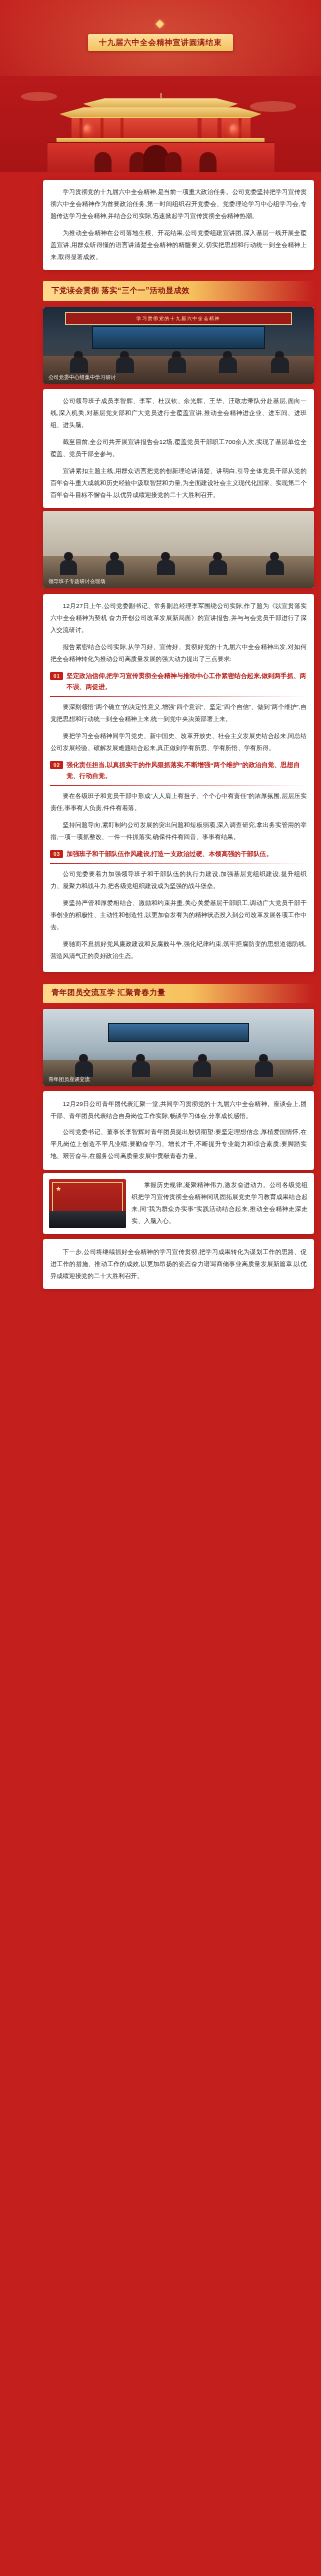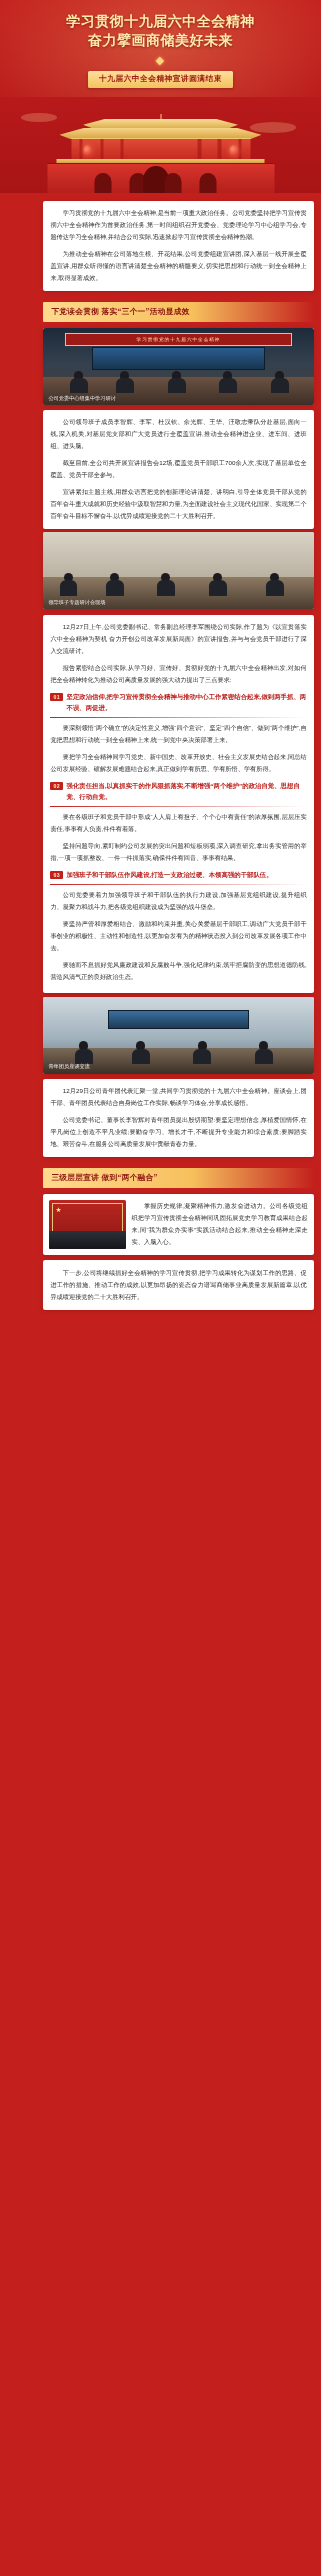--- a/index.html
+++ b/index.html
@@ -58,21 +58,21 @@
     background:linear-gradient(90deg,rgba(255,220,150,0) 0%,rgba(255,220,150,.85) 25%,rgba(255,220,150,.85) 75%,rgba(255,220,150,0) 100%);
   }
   .divider-orn .dot{
     position:absolute;top:0.5px;left:50%;margin-left:-3.1px;
     width:5.7px;height:5.7px;
     background:#ffd77a;
     transform:rotate(45deg);
     box-shadow:0 0 3.1px rgba(255,215,130,.8);
   }
   .sub-title-bar{
-    margin:1px auto 0 auto;
+    margin:1px auto 16px auto;
     display:inline-block;
     padding:3.6px 11.3px;
     background:linear-gradient(180deg,#ffdf9b 0%,#f3c25f 100%);
     border-radius:1.5px;
     color:#9c1b16;
     font-size:7.7px;
     font-weight:bold;
     letter-spacing:0.5px;
     font-family:"Liberation Serif","DejaVu Serif",serif;
     box-shadow:0 1px 3.1px rgba(90,10,10,.4);
@@ -267,24 +267,20 @@
   .footer-space{height:9.3px;}
 </style>
 </head>
 <body>
 
 <div class="page">
 
   <div class="header">
     <div class="header-glow"></div>
     <div class="title-block">
-      <h1 class="main-title">
-        <span>学习贯彻十九届六中全会精神</span>
-        <span class="l2">奋力擘画商储美好未来</span>
-      </h1>
       <div class="divider-orn">
         <div class="line"></div>
         <div class="dot"></div>
       </div>
       <div class="sub-title-bar">十九届六中全会精神宣讲圆满结束</div>
     </div>
 
     <div class="header-art">
       <div class="cloud" style="left:20.6px;top:15.5px;width:36px;height:9.3px;"></div>
       <div class="cloud" style="right:25px;top:25px;width:46px;height:10.3px;"></div>
@@ -402,20 +398,23 @@
         </div>
         <div class="redline"></div>
         <p class="txt">公司党委要着力加强领导班子和干部队伍的执行力建设,加强基层党组织建设,提升组织力、凝聚力和战斗力,把各级党组织建设成为坚强的战斗堡垒。</p>
         <p class="txt">要坚持严管和厚爱相结合、激励和约束并重,关心关爱基层干部职工,调动广大党员干部干事创业的积极性、主动性和创造性,以更加奋发有为的精神状态投入到公司改革发展各项工作中去。</p>
         <p class="txt">要驰而不息抓好党风廉政建设和反腐败斗争,强化纪律约束,筑牢拒腐防变的思想道德防线,营造风清气正的良好政治生态。</p>
       </div>
     </div>
   </div>
 
   <div class="section">
+    <div class="sec-title">
+      <span>青年团员交流互学 汇聚青春力量</span>
+    </div>
     <div class="card nopad">
       <div class="photo photo-youth">
         <div class="photo-inner">
           <div class="pf-screen" style="top:13.4px;left:24%;right:24%;height:17.5px;background:linear-gradient(180deg,#3b6f9e,#1d3c57);"></div>
           <div class="pf-table" style="height:26px;background:linear-gradient(180deg,#7b6a58,#3b3026);"></div>
           <div class="head" style="left:36px;bottom:23px;"></div>
           <div class="torso" style="left:32px;bottom:9.3px;"></div>
           <div class="head" style="left:93px;bottom:23px;"></div>
           <div class="torso" style="left:89px;bottom:9.3px;"></div>
           <div class="head" style="left:155px;bottom:23px;"></div>
@@ -426,23 +425,20 @@
         </div>
       </div>
     </div>
     <div class="card" style="margin-top:5.2px;">
       <p class="txt">12月29日公司青年团代表汇聚一堂,共同学习贯彻党的十九届六中全会精神。座谈会上,团干部、青年团员代表结合自身岗位工作实际,畅谈学习体会,分享成长感悟。</p>
       <p class="txt">公司党委书记、董事长李智辉对青年团员提出殷切期望:要坚定理想信念,厚植爱国情怀,在平凡岗位上创造不平凡业绩;要勤奋学习、增长才干,不断提升专业能力和综合素质;要脚踏实地、艰苦奋斗,在服务公司高质量发展中贡献青春力量。</p>
     </div>
   </div>
 
   <div class="section">
-    <div class="sec-title">
-      <span>三级层层宣讲 做到“两个融合”</span>
-    </div>
     <div class="bottom-card">
       <div class="bottom-photo">
         <div class="flagwall"></div>
         <div class="star">★</div>
         <div class="ppl"></div>
       </div>
       <div class="bottom-text">
         <p class="txt noind" style="text-indent:2em;">掌握历史规律,凝聚精神伟力,激发奋进动力。公司各级党组织把学习宣传贯彻全会精神同巩固拓展党史学习教育成果结合起来,同“我为群众办实事”实践活动结合起来,推动全会精神走深走实、入脑入心。</p>
       </div>
     </div>

